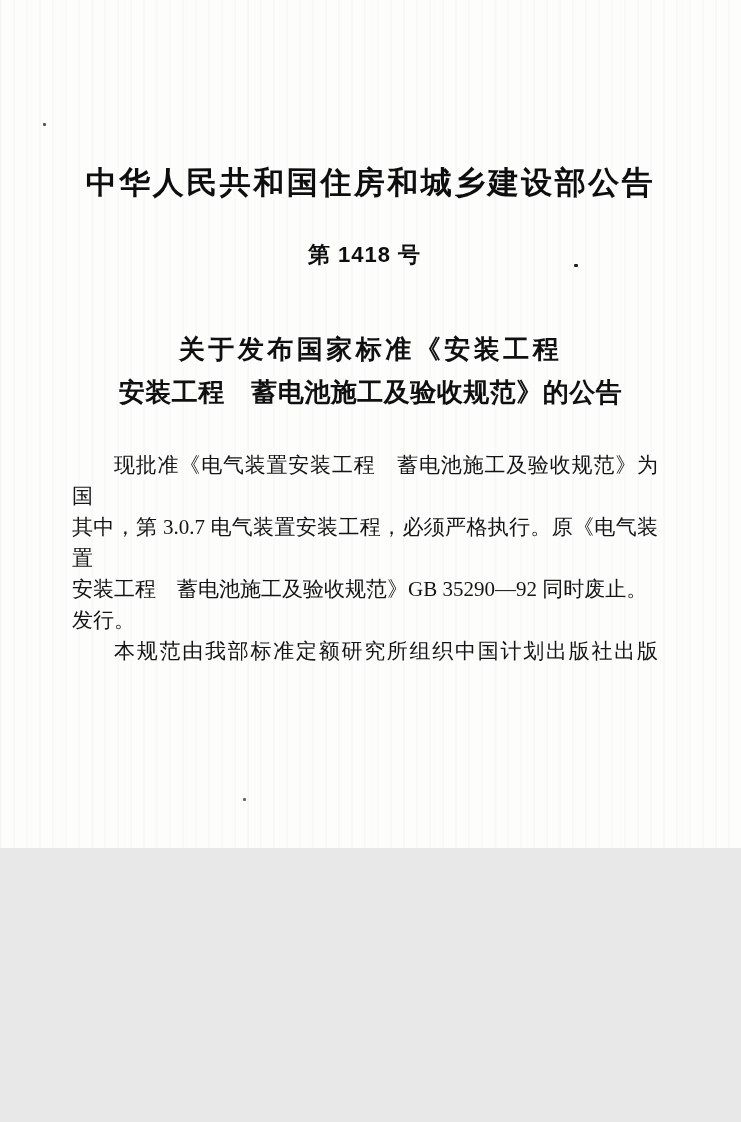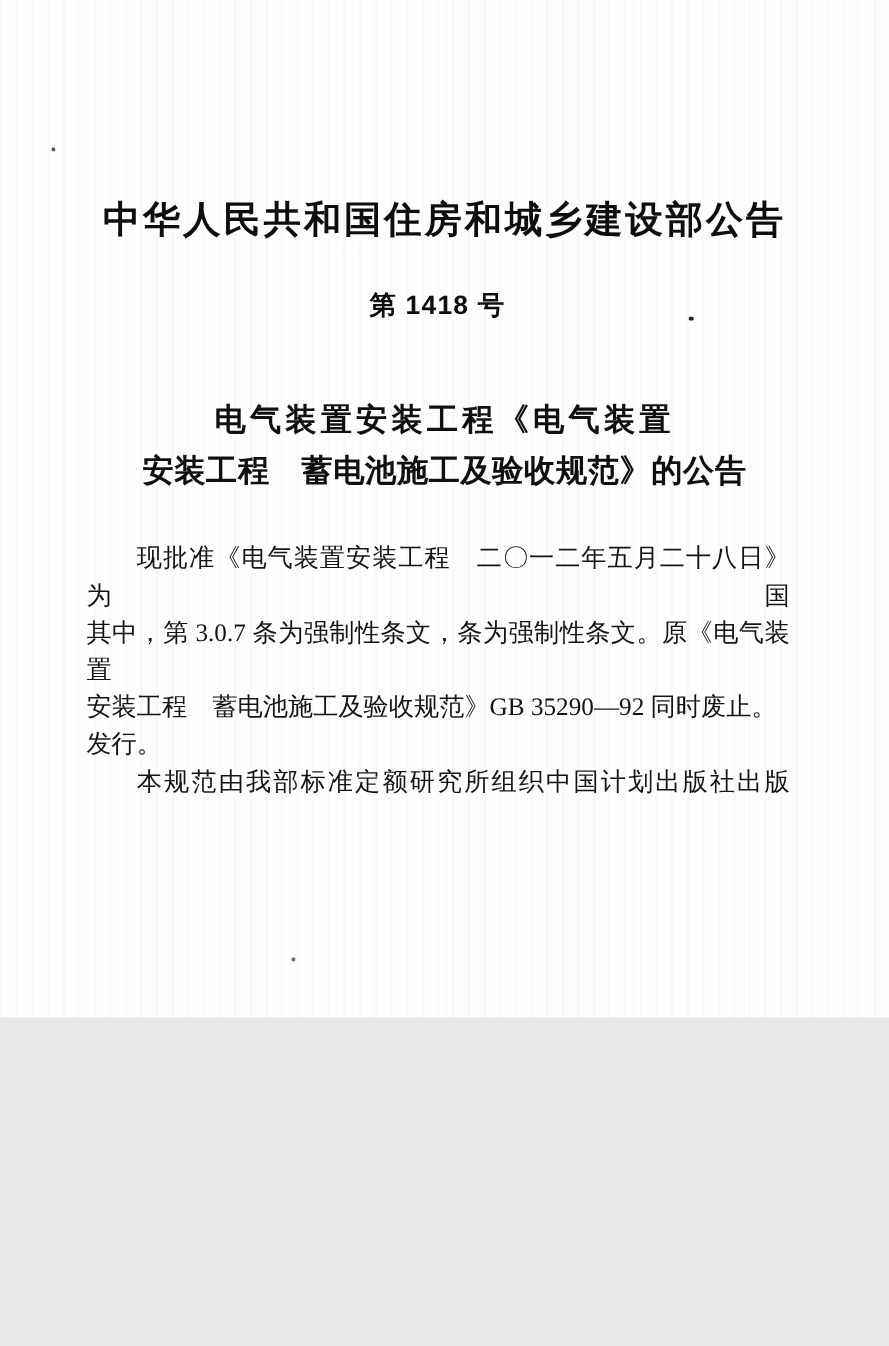--- a/index.html
+++ b/index.html
@@ -124,27 +124,27 @@
 </head>
 <body>
 
 <div class="page">
 
   <div class="main-title">中华人民共和国住房和城乡建设部公告</div>
 
   <div class="doc-number">第 1418 号</div>
 
   <div class="subject-title">
-    <div class="st-line1">电气装置安装工程《电气装置</div>
+    <div class="st-line1">关于发布国家标准《安装工程</div>
     <div class="st-line2">安装工程　蓄电池施工及验收规范》的公告</div>
   </div>
 
   <div class="body-text">
-    <span class="line indent fill">现批准《电气装置安装工程　二〇一二年五月二十八日》为国</span>
-    <span class="line fill">其中，第 3.0.7 条为强制性条文，条为强制性条文。原《电气装置</span>
+    <span class="line indent fill">现批准《电气装置安装工程　蓄电池施工及验收规范》为国</span>
+    <span class="line fill">其中，第 3.0.7 电气装置安装工程，必须严格执行。原《电气装置</span>
     <span class="line">安装工程　蓄电池施工及验收规范》GB 35290—92 同时废止。</span>
     <span class="line">发行。</span>
     <span class="line indent fill">本规范由我部标准定额研究所组织中国计划出版社出版</span>
   </div>
 
 
   <div class="speck s1"></div>
   <div class="speck s2"></div>
   <div class="speck s3"></div>
   <div class="speck s4"></div>

